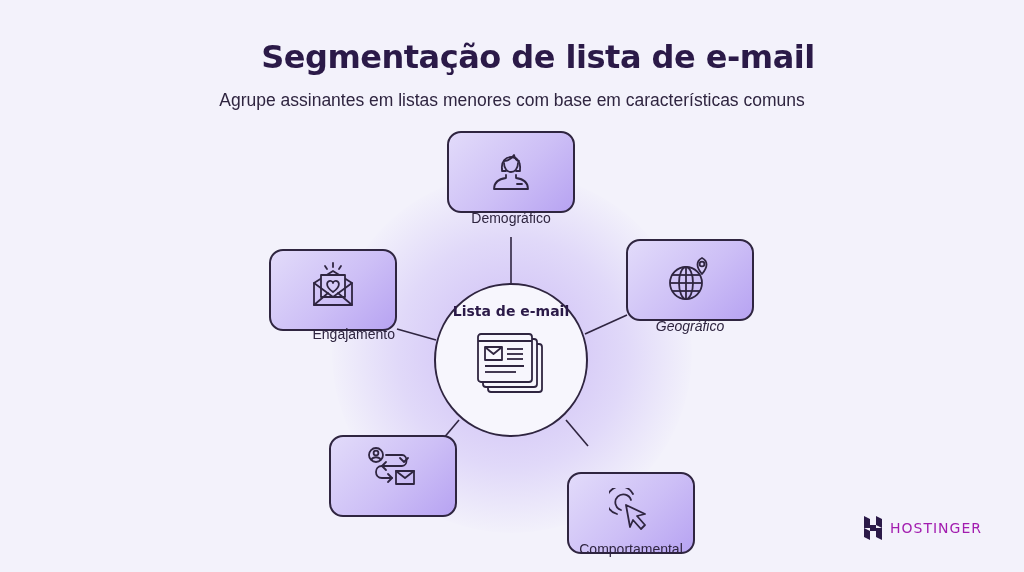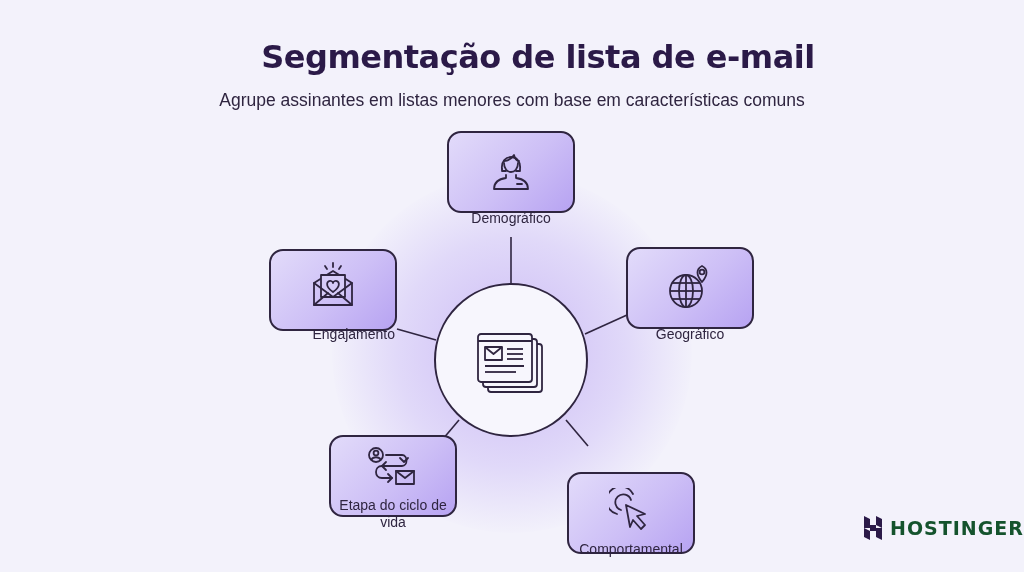--- a/index.html
+++ b/index.html
@@ -8,41 +8,42 @@
   .subtitle{position:absolute;top:90px;left:0;width:1024px;text-align:center;font-size:17.5px;color:#2f2540;}
   .glow{position:absolute;left:332px;top:173px;width:360px;height:360px;border-radius:50%;background:radial-gradient(circle, rgba(170,140,240,0.55) 0%, rgba(190,170,245,0.35) 45%, rgba(230,225,250,0.0) 72%);}
   svg.lines{position:absolute;left:0;top:0;}
   .hub{position:absolute;left:434px;top:283px;width:154px;height:154px;border-radius:50%;background:#f7f6fd;border:2px solid #2f2540;box-sizing:border-box;}
   .hub-label{position:absolute;top:18px;left:0;width:100%;text-align:center;font-family:"DejaVu Sans",sans-serif;font-weight:bold;font-size:14px;color:#2b1a48;}
   .hub-icon{position:absolute;left:40px;top:48px;}
   .node{position:absolute;width:128px;height:82px;border:2px solid #2f2540;border-radius:14px;box-sizing:border-box;background:linear-gradient(135deg,#e2dbfa 0%,#cdbff6 55%,#b7a3f2 100%);}
   .node .icon{position:absolute;left:0;top:14px;width:100%;display:flex;justify-content:center;}
   .node .label{position:absolute;left:0;width:100%;text-align:center;font-size:14px;color:#2f2540;line-height:17px;}
   .logo{position:absolute;left:864px;top:516px;display:flex;align-items:center;gap:8px;}
-  .logo-text{font-family:"DejaVu Sans",sans-serif;font-weight:bold;font-size:19px;letter-spacing:1px;color:#14532d;}
+  .logo-text{font-family:"DejaVu Sans",sans-serif;font-weight:normal;font-size:14px;letter-spacing:1px;color:#a21caf;}
 </style>
 </head>
 <body>
 
 <div class="title">Segmentação de lista de e-mail</div>
 <div class="subtitle">Agrupe assinantes em listas menores com base em características comuns</div>
 
 <div class="glow"></div>
 
 <svg class="lines" width="1024" height="572">
   <g stroke="#2f2540" stroke-width="1.6" fill="none">
     <line x1="511" y1="237" x2="511" y2="284"></line>
     <line x1="627" y1="315" x2="585" y2="334"></line>
     <line x1="397" y1="329" x2="436" y2="340"></line>
     <line x1="437" y1="446" x2="459" y2="420"></line>
     <line x1="588" y1="446" x2="566" y2="420"></line>
   </g>
 </svg>
 
 <div class="hub">
+  <div class="hub-label">Lista de e-mail</div>
   <svg class="hub-icon" width="74" height="66" viewBox="0 0 74 66" fill="none" stroke="#2f2540" stroke-width="1.8" stroke-linejoin="round">
     <rect x="12" y="11" width="54" height="48" rx="3" fill="#f7f6fd"></rect>
     <rect x="7" y="6" width="54" height="48" rx="3" fill="#f7f6fd"></rect>
     <rect x="2" y="1" width="54" height="48" rx="3" fill="#f7f6fd"></rect>
     <line x1="2" y1="8" x2="56" y2="8"></line>
     <rect x="9" y="14" width="17" height="13"></rect>
     <polyline points="9,14 17.5,21 26,14"></polyline>
     <line x1="31" y1="16" x2="47" y2="16"></line>
     <line x1="31" y1="21" x2="47" y2="21"></line>
     <line x1="31" y1="26" x2="47" y2="26"></line>
@@ -58,21 +59,21 @@
       <path d="M12 22 L12 24 L16 24"></path>
       <path d="M14 14 C18 14 22 11 24 8 C25 12 27 14 29 14"></path>
       <path d="M14 16 C14 28 28 28 28 16"></path>
       <path d="M16 28 L16 31 C8 32 4 35 4 42 L38 42 C38 35 34 32 26 31 L26 28"></path>
       <line x1="27" y1="37" x2="32" y2="37"></line>
     </svg>
   </div>
   <div class="label" style="top:77px;">Demográfico</div>
 </div>
 
-<div class="node" style="left:626px;top:247px;">
+<div class="node" style="left:626px;top:239px;font-style:italic;">
   <div class="icon">
     <svg width="48" height="46" viewBox="0 0 48 46" fill="none" stroke="#2f2540" stroke-width="1.8" stroke-linejoin="round">
       <circle cx="20" cy="28" r="16"></circle>
       <ellipse cx="20" cy="28" rx="7" ry="16"></ellipse>
       <line x1="20" y1="12" x2="20" y2="44"></line>
       <line x1="4" y1="28" x2="36" y2="28"></line>
       <line x1="6" y1="20" x2="34" y2="20"></line>
       <line x1="6" y1="36" x2="34" y2="36"></line>
       <path d="M36 19 C30 12 30 6 36 3 C42 6 42 12 36 19 Z" fill="#d6cbf8"></path>
       <circle cx="36" cy="9" r="2.4"></circle>
@@ -100,21 +101,20 @@
       <path d="M5.5 12.5 C7 9.5 13 9.5 14.5 12.5"></path>
       <path d="M20 8 L36 8 C42 8 42 19 36 19 L16 19"></path>
       <polyline points="36,13 40,17 44,13" transform="translate(-2,-2)"></polyline>
       <polyline points="20,15 16,19 20,23"></polyline>
       <path d="M16 19 C8 19 8 31 16 31 L26 31"></path>
       <polyline points="22,27 26,31 22,35"></polyline>
       <rect x="30" y="24" width="18" height="13"></rect>
       <polyline points="30,24 39,31 48,24"></polyline>
     </svg>
   </div>
-  <div class="label" style="top:60px;">Etapa do ciclo de vida</div>
 </div>
 
 <div class="node" style="left:269px;top:249px;">
   <div class="icon" style="top:10px;">
     <svg width="46" height="48" viewBox="0 0 46 48" fill="none" stroke="#2f2540" stroke-width="1.8" stroke-linejoin="round" stroke-linecap="round">
       <line x1="23" y1="2" x2="23" y2="6"></line>
       <line x1="15" y1="5" x2="17" y2="8"></line>
       <line x1="31" y1="5" x2="29" y2="8"></line>
       <path d="M4 22 L23 10 L42 22 L42 44 L4 44 Z"></path>
       <rect x="11" y="14" width="24" height="22" fill="#d6cbf8"></rect>

